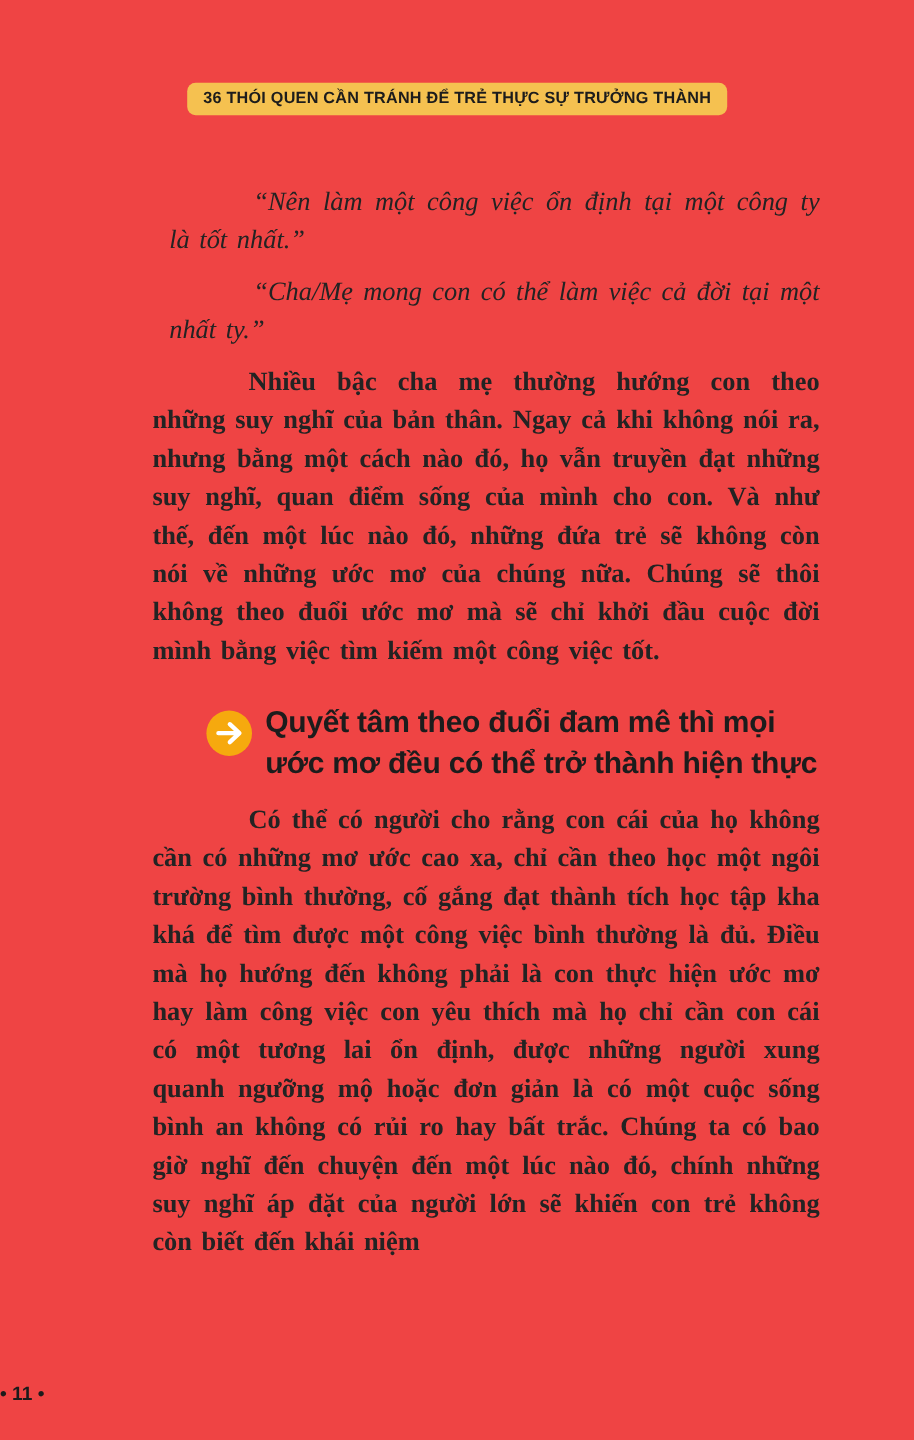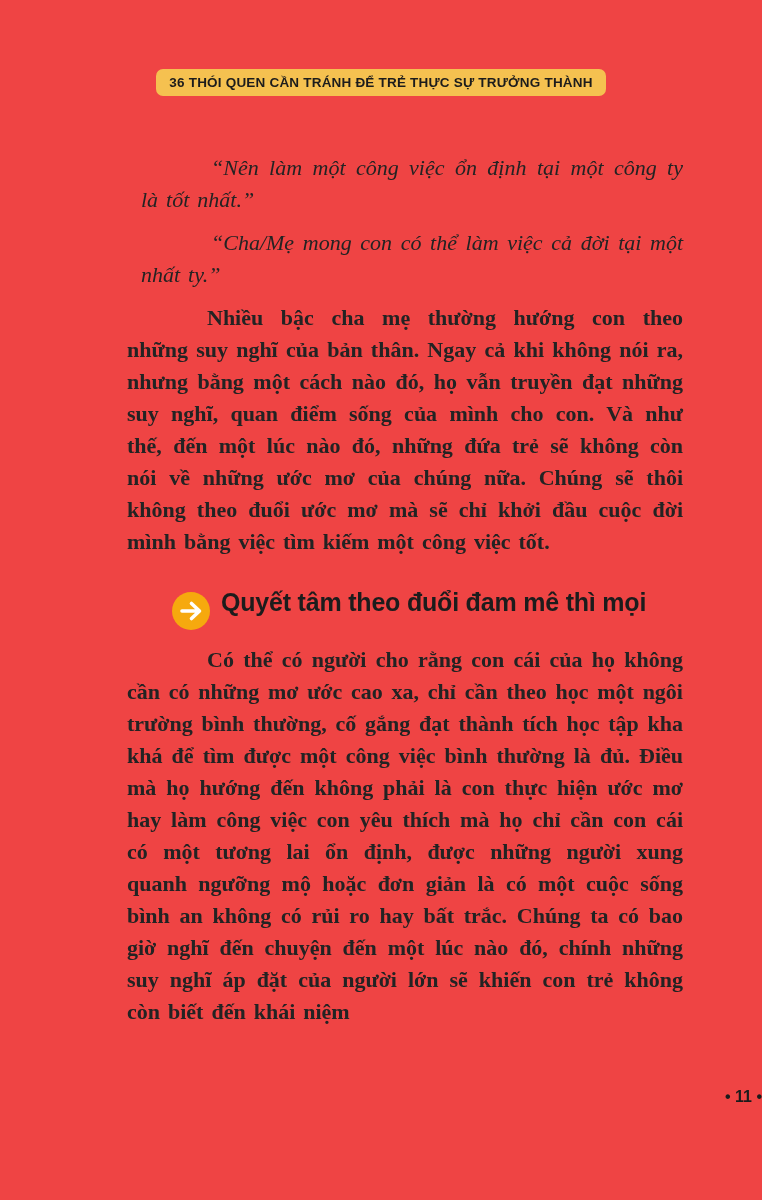--- a/index.html
+++ b/index.html
@@ -83,24 +83,24 @@
     font-weight: 700;
     font-size: 25px;
     line-height: 33.5px;
     letter-spacing: -0.2px;
     color: #1c1c1c;
   }
   .heading-text .hline { white-space: nowrap; }
   
   .footer {
     position: absolute;
-    top: 1088px;
+    top: 1154px;
     left: 0;
     width: 100%;
-    text-align: right;
+    text-align: left;
     font-family: "Liberation Sans", sans-serif;
     font-weight: 700;
     font-size: 16px;
     color: #1b1b1b;
   }
 </style>
 </head>
 <body>
 
 <div class="page">
@@ -120,20 +120,21 @@
     <p class="bodyp">Nhiều bậc cha mẹ thường hướng con theo những suy nghĩ của bản thân. Ngay cả khi không nói ra, nhưng bằng một cách nào đó, họ vẫn truyền đạt những suy nghĩ, quan điểm sống của mình cho con. Và như thế, đến một lúc nào đó, những đứa trẻ sẽ không còn nói về những ước mơ của chúng nữa. Chúng sẽ thôi không theo đuổi ước mơ mà sẽ chỉ khởi đầu cuộc đời mình bằng việc tìm kiếm một công việc tốt.</p>
 
     <div class="section-heading">
       <span class="icon-circle">
         <svg width="38" height="38" viewBox="0 0 38 38" aria-hidden="true">
           <path d="M10 19 H26.5 M19.5 11.5 L27.5 19 L19.5 26.5" stroke="#ffffff" stroke-width="3.6" fill="none" stroke-linecap="round" stroke-linejoin="round"></path>
         </svg>
       </span>
       <div class="heading-text">
         <div class="hline">Quyết tâm theo đuổi đam mê thì mọi</div>
+        <div class="hline">ước mơ đều có thể trở thành hiện thực</div>
       </div>
     </div>
 
     <p class="bodyp" style="margin-top:0;">Có thể có người cho rằng con cái của họ không cần có những mơ ước cao xa, chỉ cần theo học một ngôi trường bình thường, cố gắng đạt thành tích học tập kha khá để tìm được một công việc bình thường là đủ. Điều mà họ hướng đến không phải là con thực hiện ước mơ hay làm công việc con yêu thích mà họ chỉ cần con cái có một tương lai ổn định, được những người xung quanh ngưỡng mộ hoặc đơn giản là có một cuộc sống bình an không có rủi ro hay bất trắc. Chúng ta có bao giờ nghĩ đến chuyện đến một lúc nào đó, chính những suy nghĩ áp đặt của người lớn sẽ khiến con trẻ không còn biết đến khái niệm</p>
 
   </div>
 
   <div class="footer">• 11 •</div>
 
 </div>

